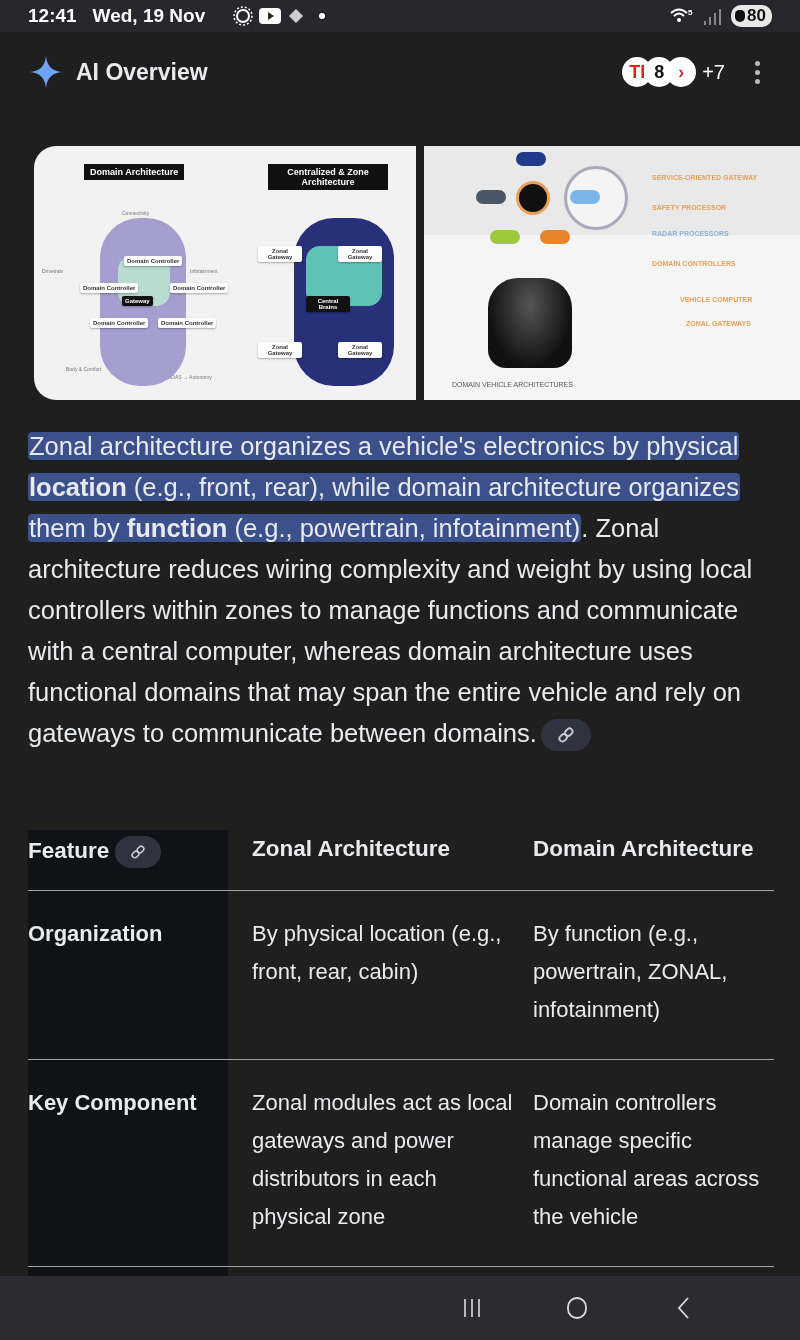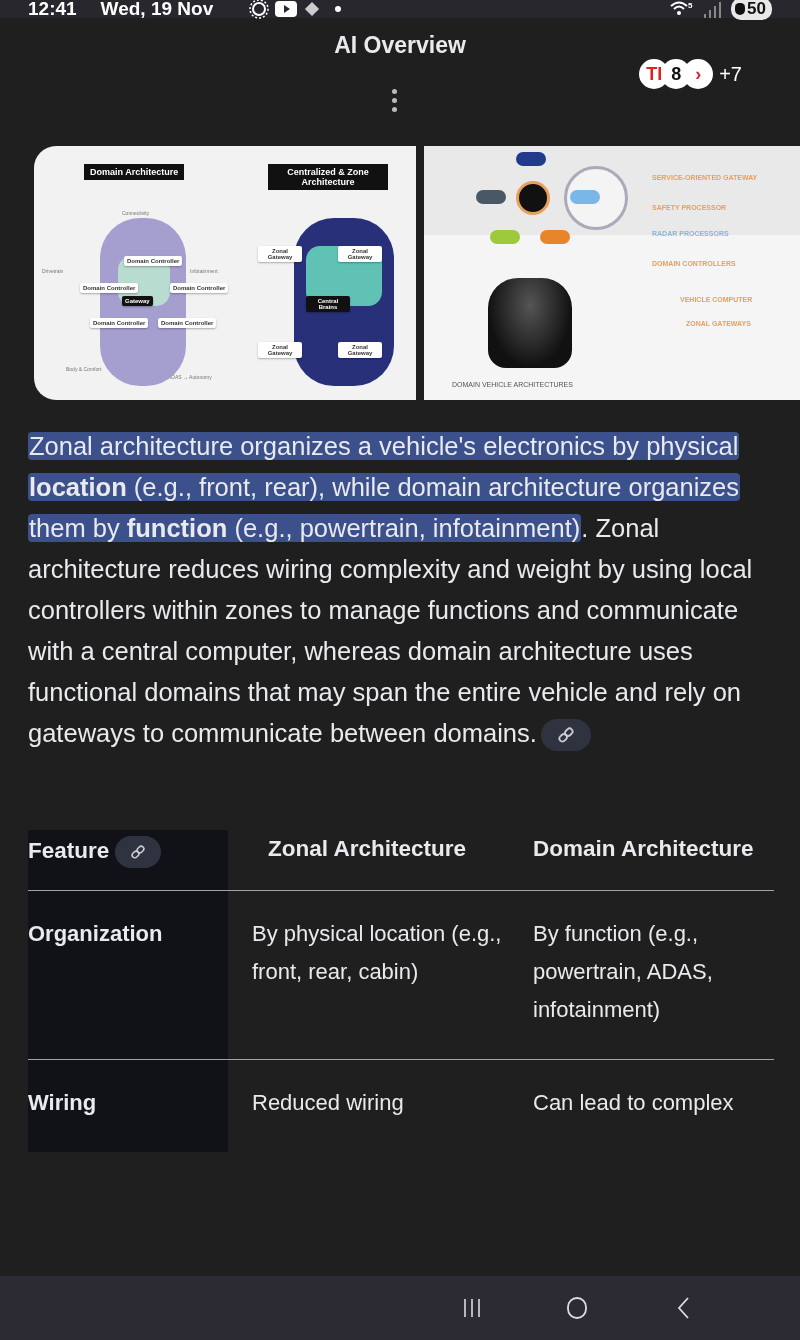--- a/index.html
+++ b/index.html
@@ -1,26 +1,26 @@
 <!DOCTYPE html>
 <html><head>
 <meta charset="utf-8">
 <style>
   * { box-sizing: border-box; margin: 0; padding: 0; }
   html, body { width: 800px; height: 1340px; overflow: hidden; background: #1f1f1f; color: #e8eaed; font-family: "Liberation Sans", sans-serif; }
-  .statusbar { position: absolute; top: 0; left: 0; width: 800px; height: 18px; background: #28272d; display: flex; align-items: center; padding: 0 28px; font-weight: bold; font-size: 19px; color: #fff; gap: 8px; }
+  .statusbar { position: absolute; top: 0; left: 0; width: 800px; height: 32px; background: #28272d; display: flex; align-items: center; padding: 0 28px; font-weight: bold; font-size: 19px; color: #fff; }
   .statusbar .time { margin-right: 16px; }
   .statusbar .date { margin-right: 28px; }
   .sb-icons { display: flex; align-items: center; gap: 6px; }
   .sb-dot { width: 6px; height: 6px; background: #fff; border-radius: 50%; margin-left: 8px; }
   .sb-right { margin-left: auto; display: flex; align-items: center; gap: 8px; font-size: 12px; }
   .battery { background: #e8e8e8; color: #111; border-radius: 10px; padding: 1px 6px 1px 4px; font-size: 17px; font-weight: bold; display: flex; align-items: center; gap: 2px; }
   .battery .cap { width: 10px; height: 12px; background: #111; border-radius: 5px 5px 6px 6px; }
 
-  .header { position: absolute; top: 32px; left: 0; width: 800px; height: 80px; display: flex; align-items: center; padding: 0 28px; flex-direction: column; }
+  .header { position: absolute; top: 32px; left: 0; width: 800px; height: 80px; display: flex; align-items: center; padding: 0 28px; }
   .spark { width: 36px; height: 36px; margin-right: 12px; }
   .title { font-size: 23px; font-weight: bold; color: #e8eaed; }
   .sources { margin-left: auto; display: flex; align-items: center; margin-right: 30px; }
   .src { width: 30px; height: 30px; border-radius: 50%; border: 2px solid #fff; display: flex; align-items: center; justify-content: center; font-weight: bold; font-size: 18px; margin-left: -8px; }
   .src.ti { background: #fff; color: #d22; margin-left: 16px; }
   .src.g { background: #fff; color: #111; }
   .src.arrow { background: #fff; color: #d1253a; }
   .plus { font-size: 20px; margin-left: 6px; color: #fff; }
   .kebab { display: flex; flex-direction: column; gap: 4px; margin-right: 12px; cursor: pointer; }
   .kebab span { width: 5px; height: 5px; border-radius: 50%; background: #bbb; }
@@ -38,21 +38,21 @@
   .hl { background: #3c508c; border-radius: 4px; box-decoration-break: clone; -webkit-box-decoration-break: clone; padding: 0 1px; }
   .linkchip { display: inline-flex; align-items: center; justify-content: center; width: 50px; height: 32px; border-radius: 16px; background: #2f3340; vertical-align: middle; cursor: pointer; margin-left: 4px; }
 
   table { position: absolute; top: 830px; left: 28px; width: 746px; border-collapse: collapse; font-size: 22px; }
   th, td { text-align: left; vertical-align: top; }
   th { height: 60px; padding: 6px 0 0 0; font-weight: bold; font-size: 22.5px; }
   th.col0, td.col0 { background: #111217; width: 200px; }
   tr.body td { border-top: 1px solid #a3a3a3; padding-top: 24px; padding-bottom: 30px; line-height: 38px; }
   td.col1, th.col1 { padding-left: 24px; width: 287px; }
   td.col2, th.col2 { padding-left: 18px; }
-  th.col1 { padding-left: 40px; }
+  th.col1 { padding-left: 24px; }
   td.col0 { font-weight: bold; }
   .hchip { display: inline-flex; align-items: center; justify-content: center; width: 46px; height: 32px; border-radius: 16px; background: #2f3340; vertical-align: middle; margin-left: 6px; cursor: pointer; }
 
   .navbar { position: absolute; top: 1276px; left: 0; width: 800px; height: 64px; background: #2c2b33; display: flex; align-items: center; }
   .nav-btn { position: absolute; top: 20px; cursor: pointer; }
 </style>
 </head>
 <body>
 
 <div class="statusbar">
@@ -80,21 +80,21 @@
         <text x="19" y="8" font-size="8" fill="#fff">5</text>
       </svg>
     <svg width="20" height="18" viewBox="0 0 20 18">
         <rect x="1" y="14" width="2" height="4" fill="#888"></rect>
         <rect x="6" y="10" width="2" height="8" fill="#888"></rect>
         <rect x="11" y="6" width="2" height="12" fill="#888"></rect>
         <rect x="16" y="2" width="2" height="16" fill="#888"></rect>
       </svg>
     <span class="battery">
         <span class="cap"></span>
-        <span>50</span>
+        <span>80</span>
       </span>
   </span>
 </div>
 
 <div class="header">
   <svg class="spark" viewBox="0 0 36 36">
       <path d="M18 2 C19 12 24 17 34 18 C24 19 19 24 18 34 C17 24 12 19 2 18 C12 17 17 12 18 2 Z" fill="#6fa4f5"></path>
     </svg>
   <span class="title">AI Overview</span>
   <div class="sources">
@@ -173,21 +173,26 @@
                 <rect x="9" y="6" width="8" height="6" rx="3"></rect>
               </g>
             </svg>
           </span></th>
     <th class="col1">Zonal Architecture</th>
     <th class="col2">Domain Architecture</th>
   </tr>
   <tr class="body">
     <td class="col0">Organization</td>
     <td class="col1">By physical location (e.g., front, rear, cabin)</td>
-    <td class="col2">By function (e.g., powertrain, ADAS, infotainment)</td>
+    <td class="col2">By function (e.g., powertrain, ZONAL, infotainment)</td>
+  </tr>
+  <tr class="body">
+    <td class="col0">Key Component</td>
+    <td class="col1">Zonal modules act as local gateways and power distributors in each physical zone</td>
+    <td class="col2">Domain controllers manage specific functional areas across the vehicle</td>
   </tr>
   <tr class="body">
     <td class="col0">Wiring</td>
     <td class="col1">Reduced wiring</td>
     <td class="col2">Can lead to complex</td>
   </tr>
 </tbody>
   </table>
 
 <div class="navbar">

